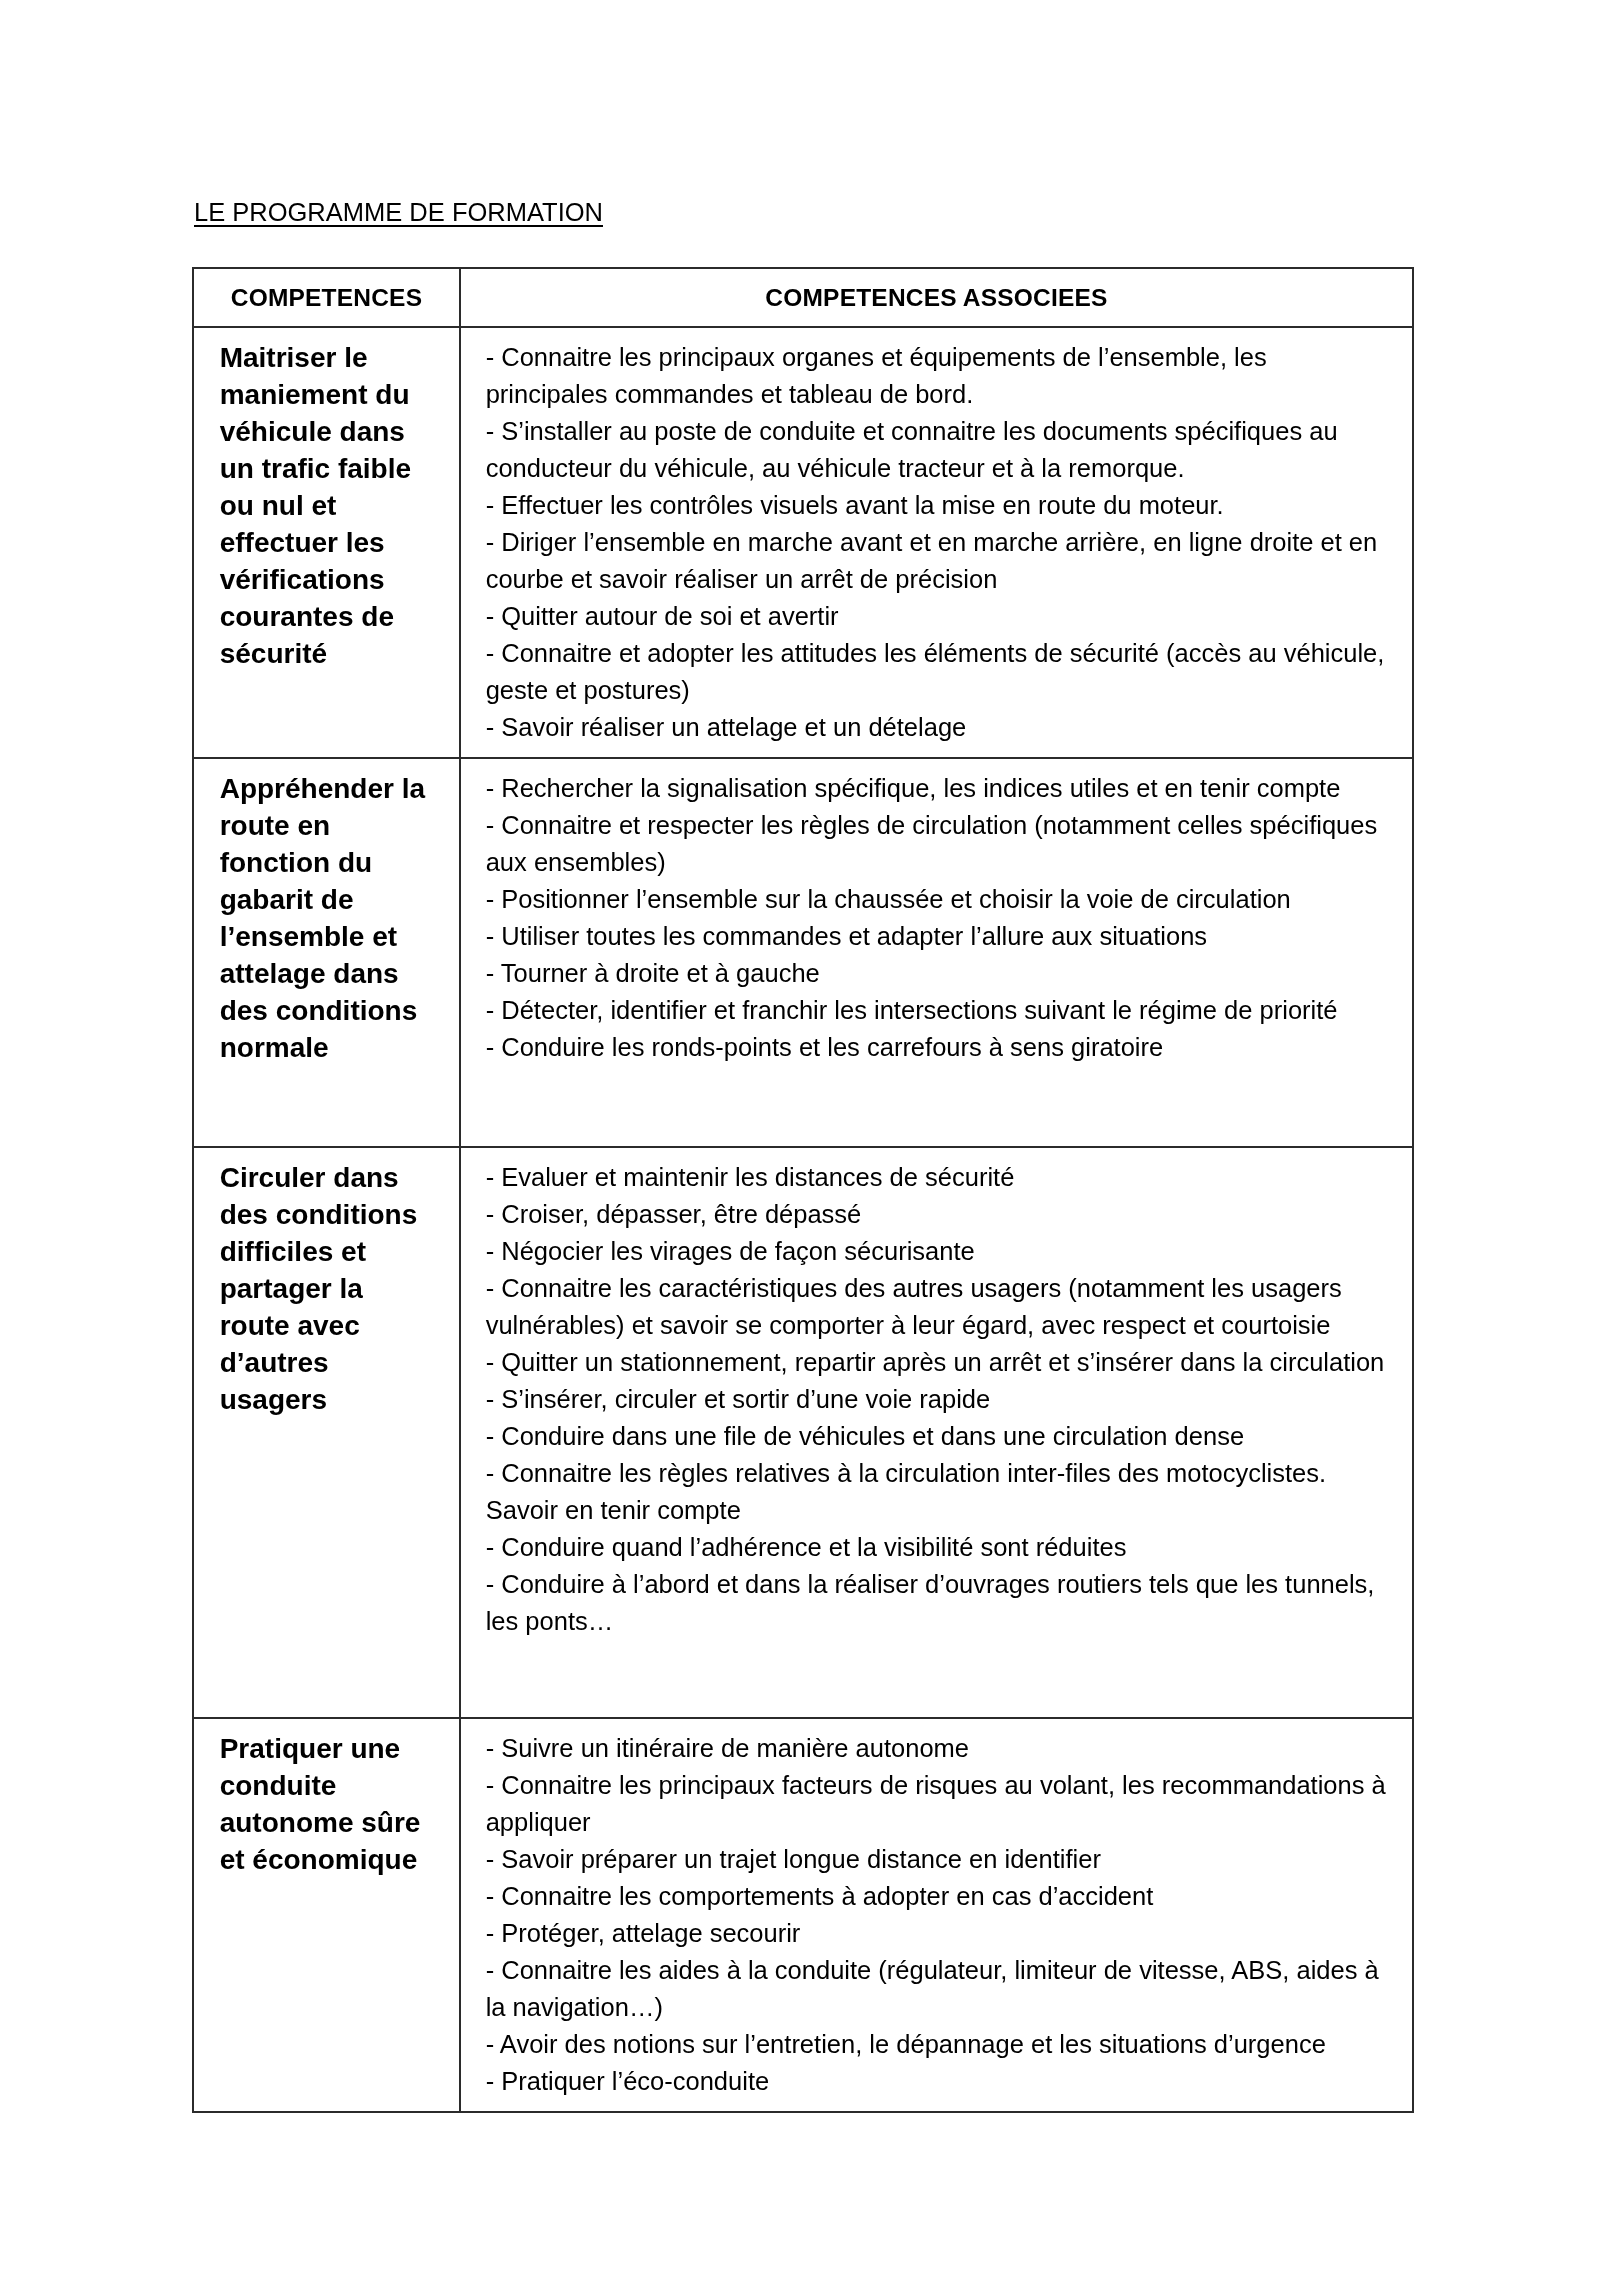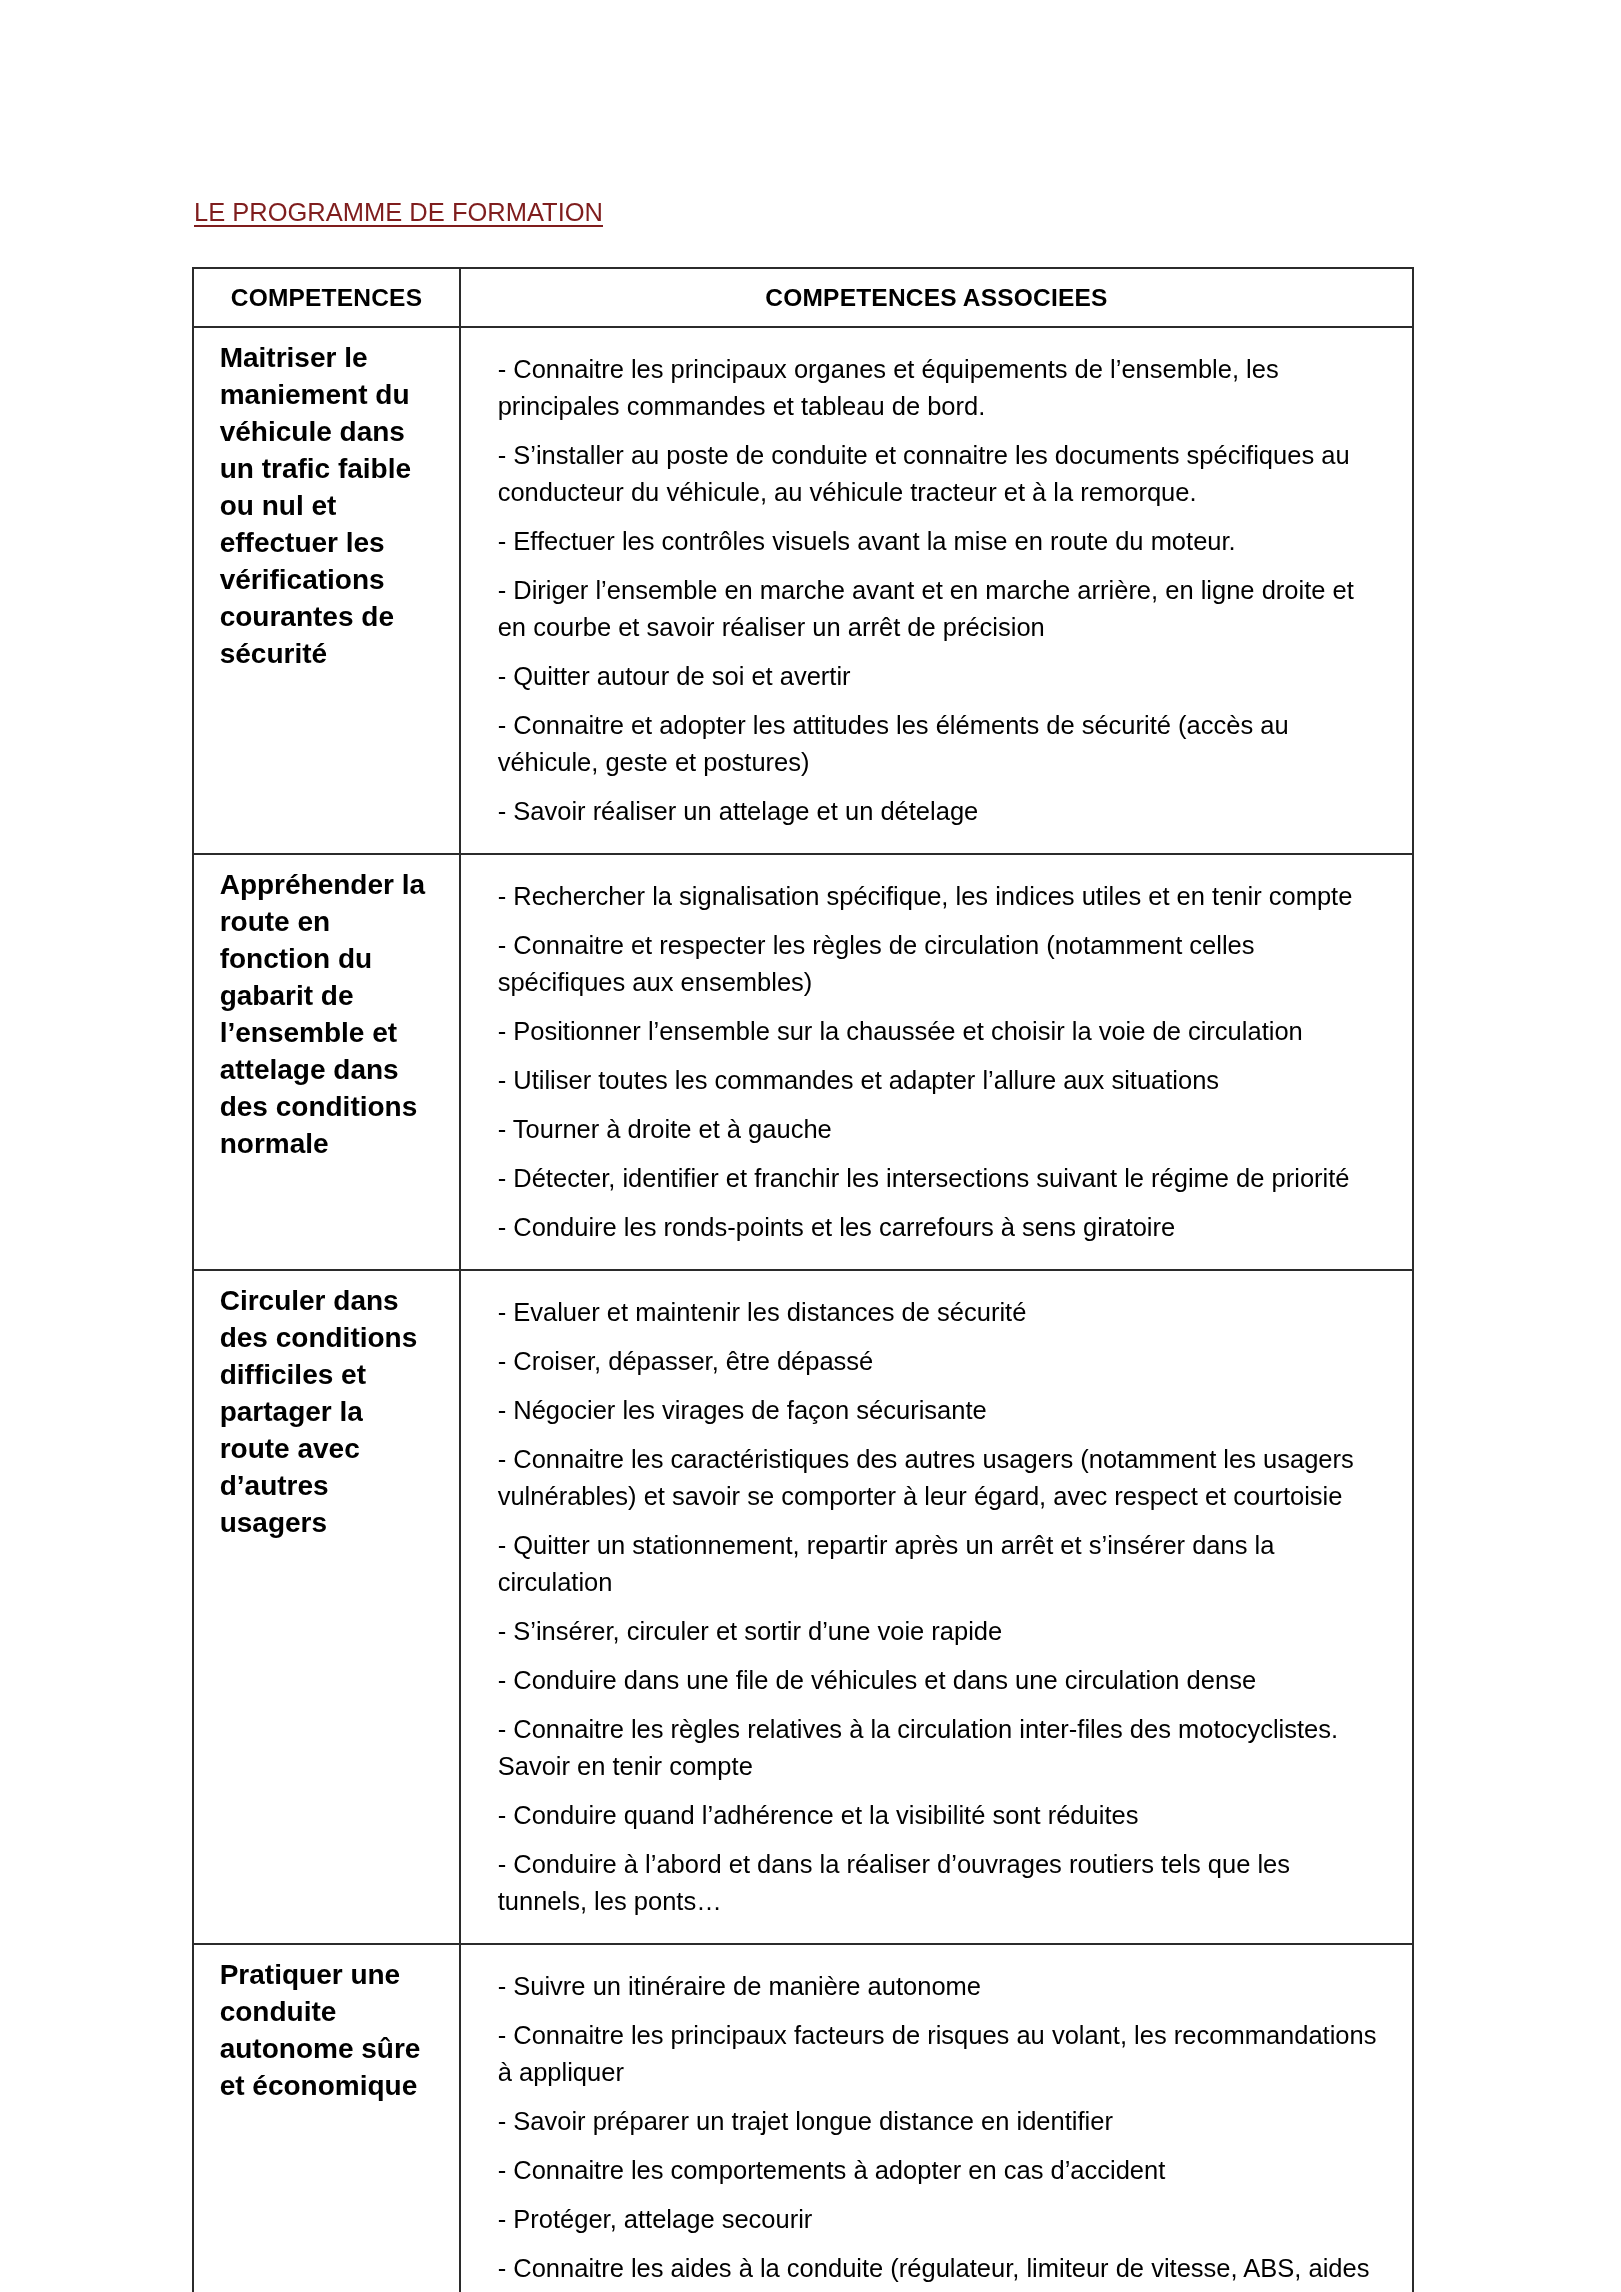--- a/index.html
+++ b/index.html
@@ -60,32 +60,32 @@
       word-wrap: break-word;
     }
     .assoc-list {
       list-style: none;
       margin: 0;
       padding: 0 9.8px 0 13.7px;
       font-size: 25.5px;
       line-height: 37px;
     }
     .assoc-list li {
-      margin: 12px;
+      margin: 0;
       padding: 0;
     }
     tr.row-1 td { height: 403px; }
     tr.row-2 td { height: 365px; }
     tr.row-3 td { height: 547px; }
     tr.row-4 td { height: 365px; }
   </style>
 </head>
 <body>
 
-<div class="page-title" style="color: #7f1d1d;">LE PROGRAMME DE FORMATION</div>
+<div class="page-title" style="color: #000000;">LE PROGRAMME DE FORMATION</div>
 
 <table class="program">
   <colgroup>
     <col class="c1">
     <col class="c2">
   </colgroup>
   <thead>
     <tr>
       <th>COMPETENCES</th>
       <th>COMPETENCES ASSOCIEES</th>

